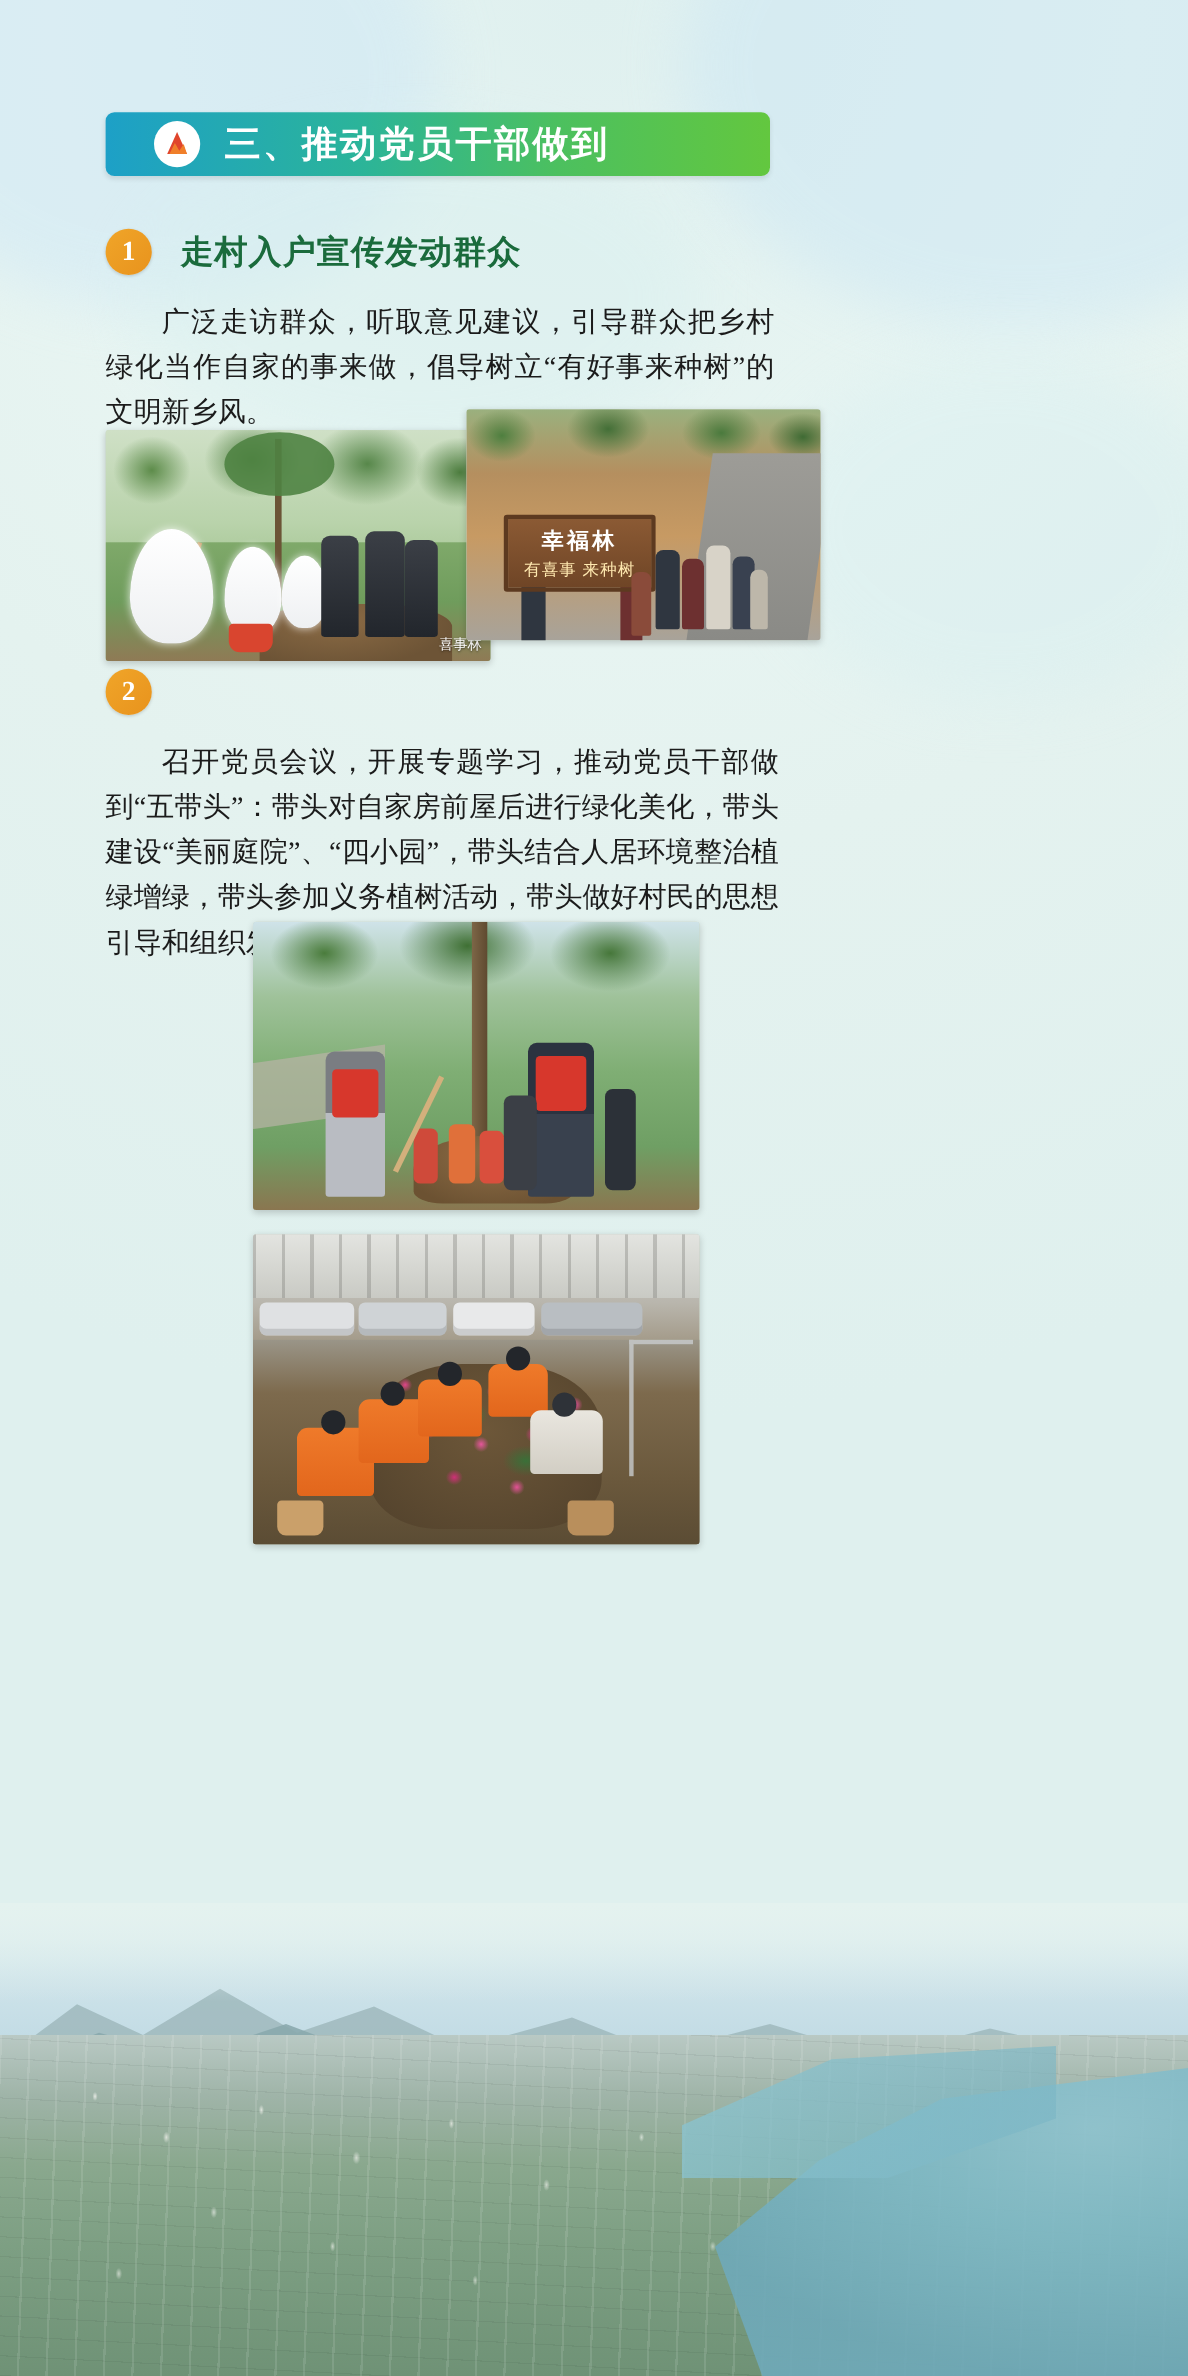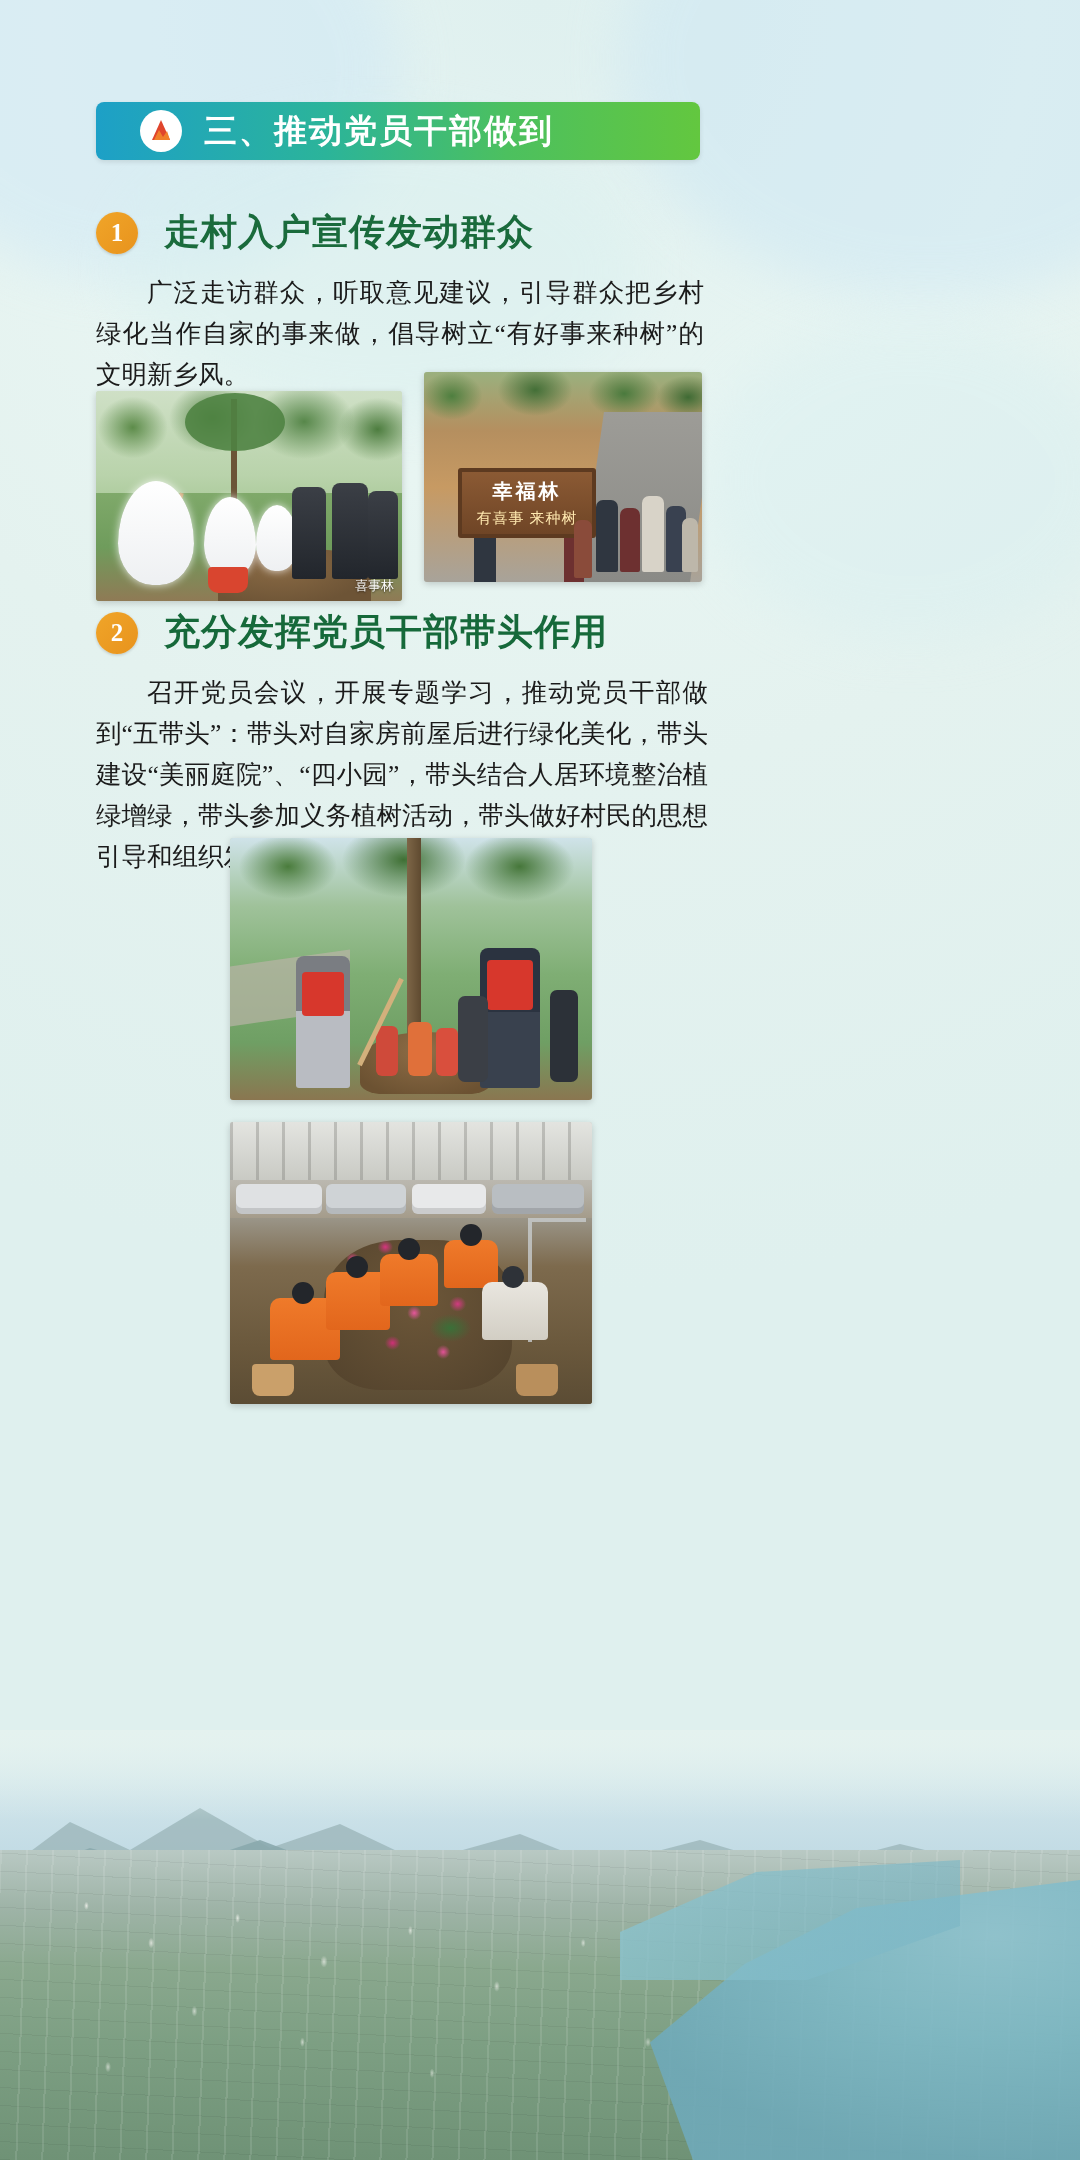--- a/index.html
+++ b/index.html
@@ -151,21 +151,21 @@
     font-size: 25px;
     font-weight: bold;
     display: flex; align-items: center; justify-content: center;
     flex: none;
     box-shadow: 0 1px 3px rgba(0,0,0,.18);
   }
   .item-title {
     margin-left: 26px;
     font-family: "Liberation Serif", serif;
     font-weight: bold;
-    font-size: 36px;
+    font-size: 30px;
     color: #1a6b3c;
     letter-spacing: 1px;
     white-space: nowrap;
   }
   .item-title.green2 { color: #16693a; }
 
   .para {
     position: absolute;
     font-family: "Liberation Serif", serif;
     font-size: 25.5px;
@@ -175,20 +175,21 @@
     text-indent: 2em;
   }
 
   
   .photo {
     position: absolute;
     border-radius: 3px;
     overflow: hidden;
     box-shadow: 0 2px 7px rgba(0,0,0,.18);
     background: #cbd8c8;
+    padding-left: 44px;
   }
   .photo .cap {
     position: absolute;
     right: 8px; bottom: 6px;
     color: #fff;
     font-size: 13px;
     font-family: "Liberation Sans", sans-serif;
     text-shadow: 0 1px 2px rgba(0,0,0,.6);
   }
 
@@ -385,21 +386,20 @@
       <div class="per p5"></div>
       <div class="per p1"></div>
       <div class="per p2"></div>
       <div class="per p3"></div>
       <div class="per p4"></div>
       <div class="per p6"></div>
     </div>
 
     <div class="item-head" style="left:96px; top:608px;">
       <div class="num-circle">2</div>
-      <div class="item-title green2">充分发挥党员干部带头作用</div>
     </div>
 
     <div class="para" style="left:96px; top:672px; width:612px;">召开党员会议，开展专题学习，推动党员干部做到“五带头”：带头对自家房前屋后进行绿化美化，带头建设“美丽庭院”、“四小园”，带头结合人居环境整治植绿增绿，带头参加义务植树活动，带头做好村民的思想引导和组织发动工作。</div>
 
     <div class="photo ph3">
       <div class="bg"></div>
       <div class="canopy"></div>
       <div class="path"></div>
       <div class="trunk"></div>
       <div class="mound"></div>

